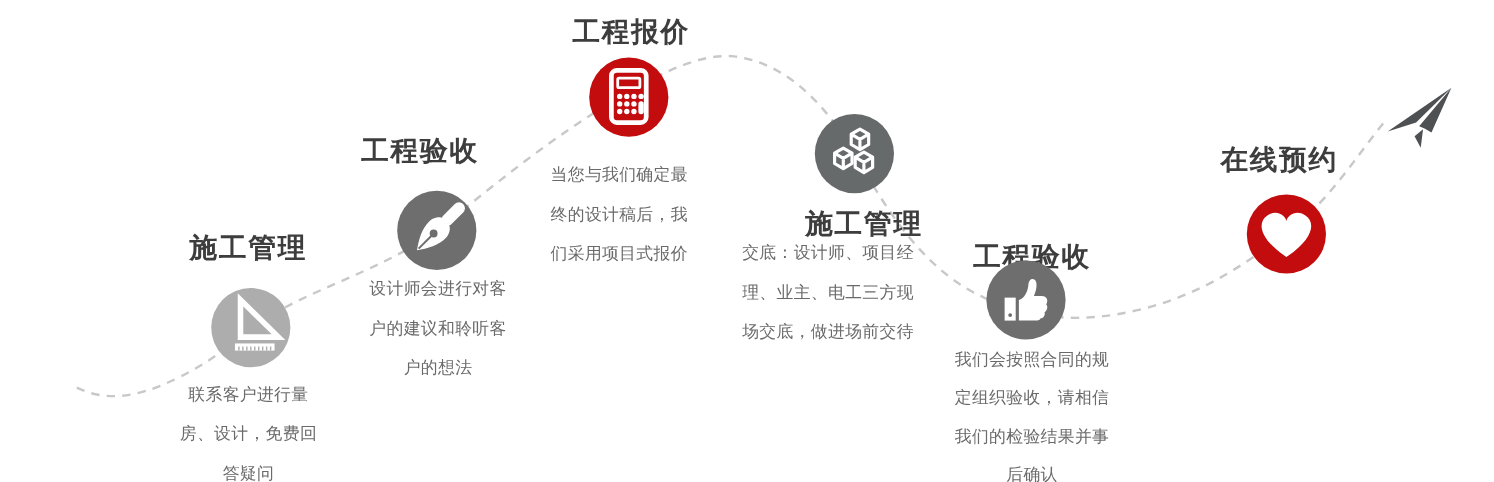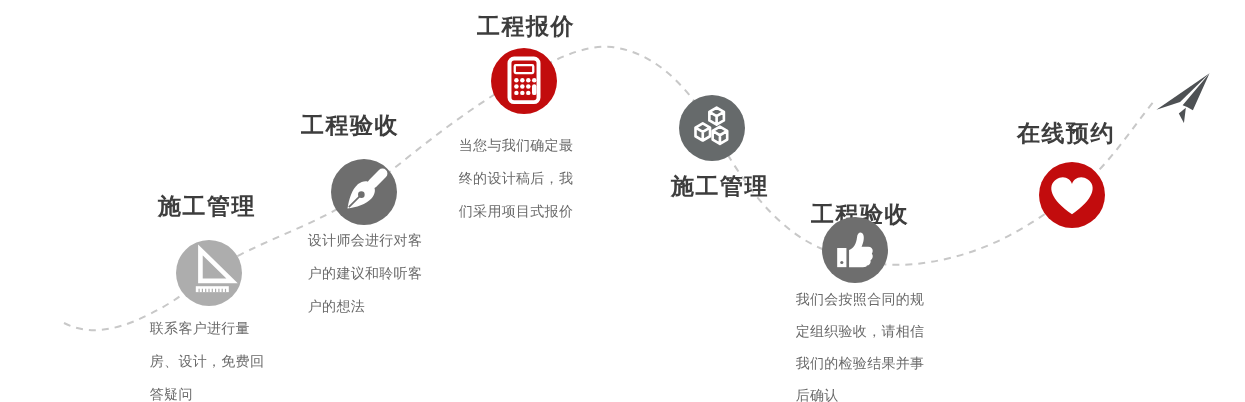--- a/index.html
+++ b/index.html
@@ -17,21 +17,21 @@
   .bg-gray{background:#6e6e6e;}
   .bg-gray2{background:#666a6b;}
   .bg-red{background:#c20c0d;}
   .title{
     position:absolute;transform:translateX(-50%);white-space:nowrap;
     font-size:23px;line-height:1;letter-spacing:1.5px;color:#3d3d3d;font-weight:600;
   }
   .desc{
     position:absolute;transform:translateX(-50%);width:max-content;
     font-size:14px;line-height:33px;letter-spacing:0.3px;color:#6a6a6a;
-    white-space:pre-line;
+    text-align:center;white-space:pre-line;
   }
   .t1{left:207px;top:195px}  .c1{left:176px;top:240px}  .d1{left:207px;top:312px}
   .t2{left:350px;top:114px}  .c2{left:331px;top:159px}  .d2{left:365px;top:224px}
   .t3{left:526px;top:15px}   .c3{left:491px;top:48px}   .d3{left:516px;top:129px}
   .t4{left:720px;top:175px}  .c4{left:679px;top:95px}   .d4{left:690px;top:194px}
   .t5{left:860px;top:203px}  .c5{left:822px;top:217px}  .d5{left:860px;top:283px;line-height:32px}
   .t6{left:1066px;top:122px} .c6{left:1039px;top:162px} .d6{left:1070px;top:246px}
   .plane{position:absolute;left:1150px;top:68px;width:64px;height:68px;}
 </style>
 </head>
@@ -115,20 +115,23 @@
   <div class="circle c4 bg-gray2">
     <svg viewBox="0 0 100 100">
       <g stroke="#fff" stroke-width="4" fill="#666a6b" stroke-linejoin="round">
         <path d="M57,19 l11,6.5 l0,13 l-11,6.5 l-11,-6.5 l0,-13 Z M46,25.5 L57,32 L68,25.5 M57,32 L57,45"></path>
         <path d="M36,43 l11,6.5 l0,13 l-11,6.5 l-11,-6.5 l0,-13 Z M25,49.5 L36,56 L47,49.5 M36,56 L36,69"></path>
         <path d="M62,48 l11,6.5 l0,13 l-11,6.5 l-11,-6.5 l0,-13 Z M51,54.5 L62,61 L73,54.5 M62,61 L62,74"></path>
       </g>
     </svg>
   </div>
   <div class="title t4">施工管理</div>
+  <div class="desc d4">交底：设计师、项目经
+理、业主、电工三方现
+场交底，做进场前交待</div>
 
   <div class="title t5">工程验收</div>
   <div class="circle c5 bg-gray">
     <svg viewBox="0 0 100 100">
       <rect x="23" y="47" width="14" height="29" fill="#fff"></rect>
       <circle cx="30" cy="69" r="2.4" fill="#6e6e6e"></circle>
       <path d="M41,76 L41,50 C48,48 52,40 53,31 C53.5,24 58,22 61,24.5 C64.5,27.5 64,36 60,45 L70,45 C76.5,45 78.5,51 75.5,55.5 C78,58.5 77,63.5 73.5,65.5 C74.5,69.5 72,73 68,73.5 C68,75.5 65.5,76 62,76 Z" fill="#fff"></path>
     </svg>
   </div>
   <div class="desc d5">我们会按照合同的规

